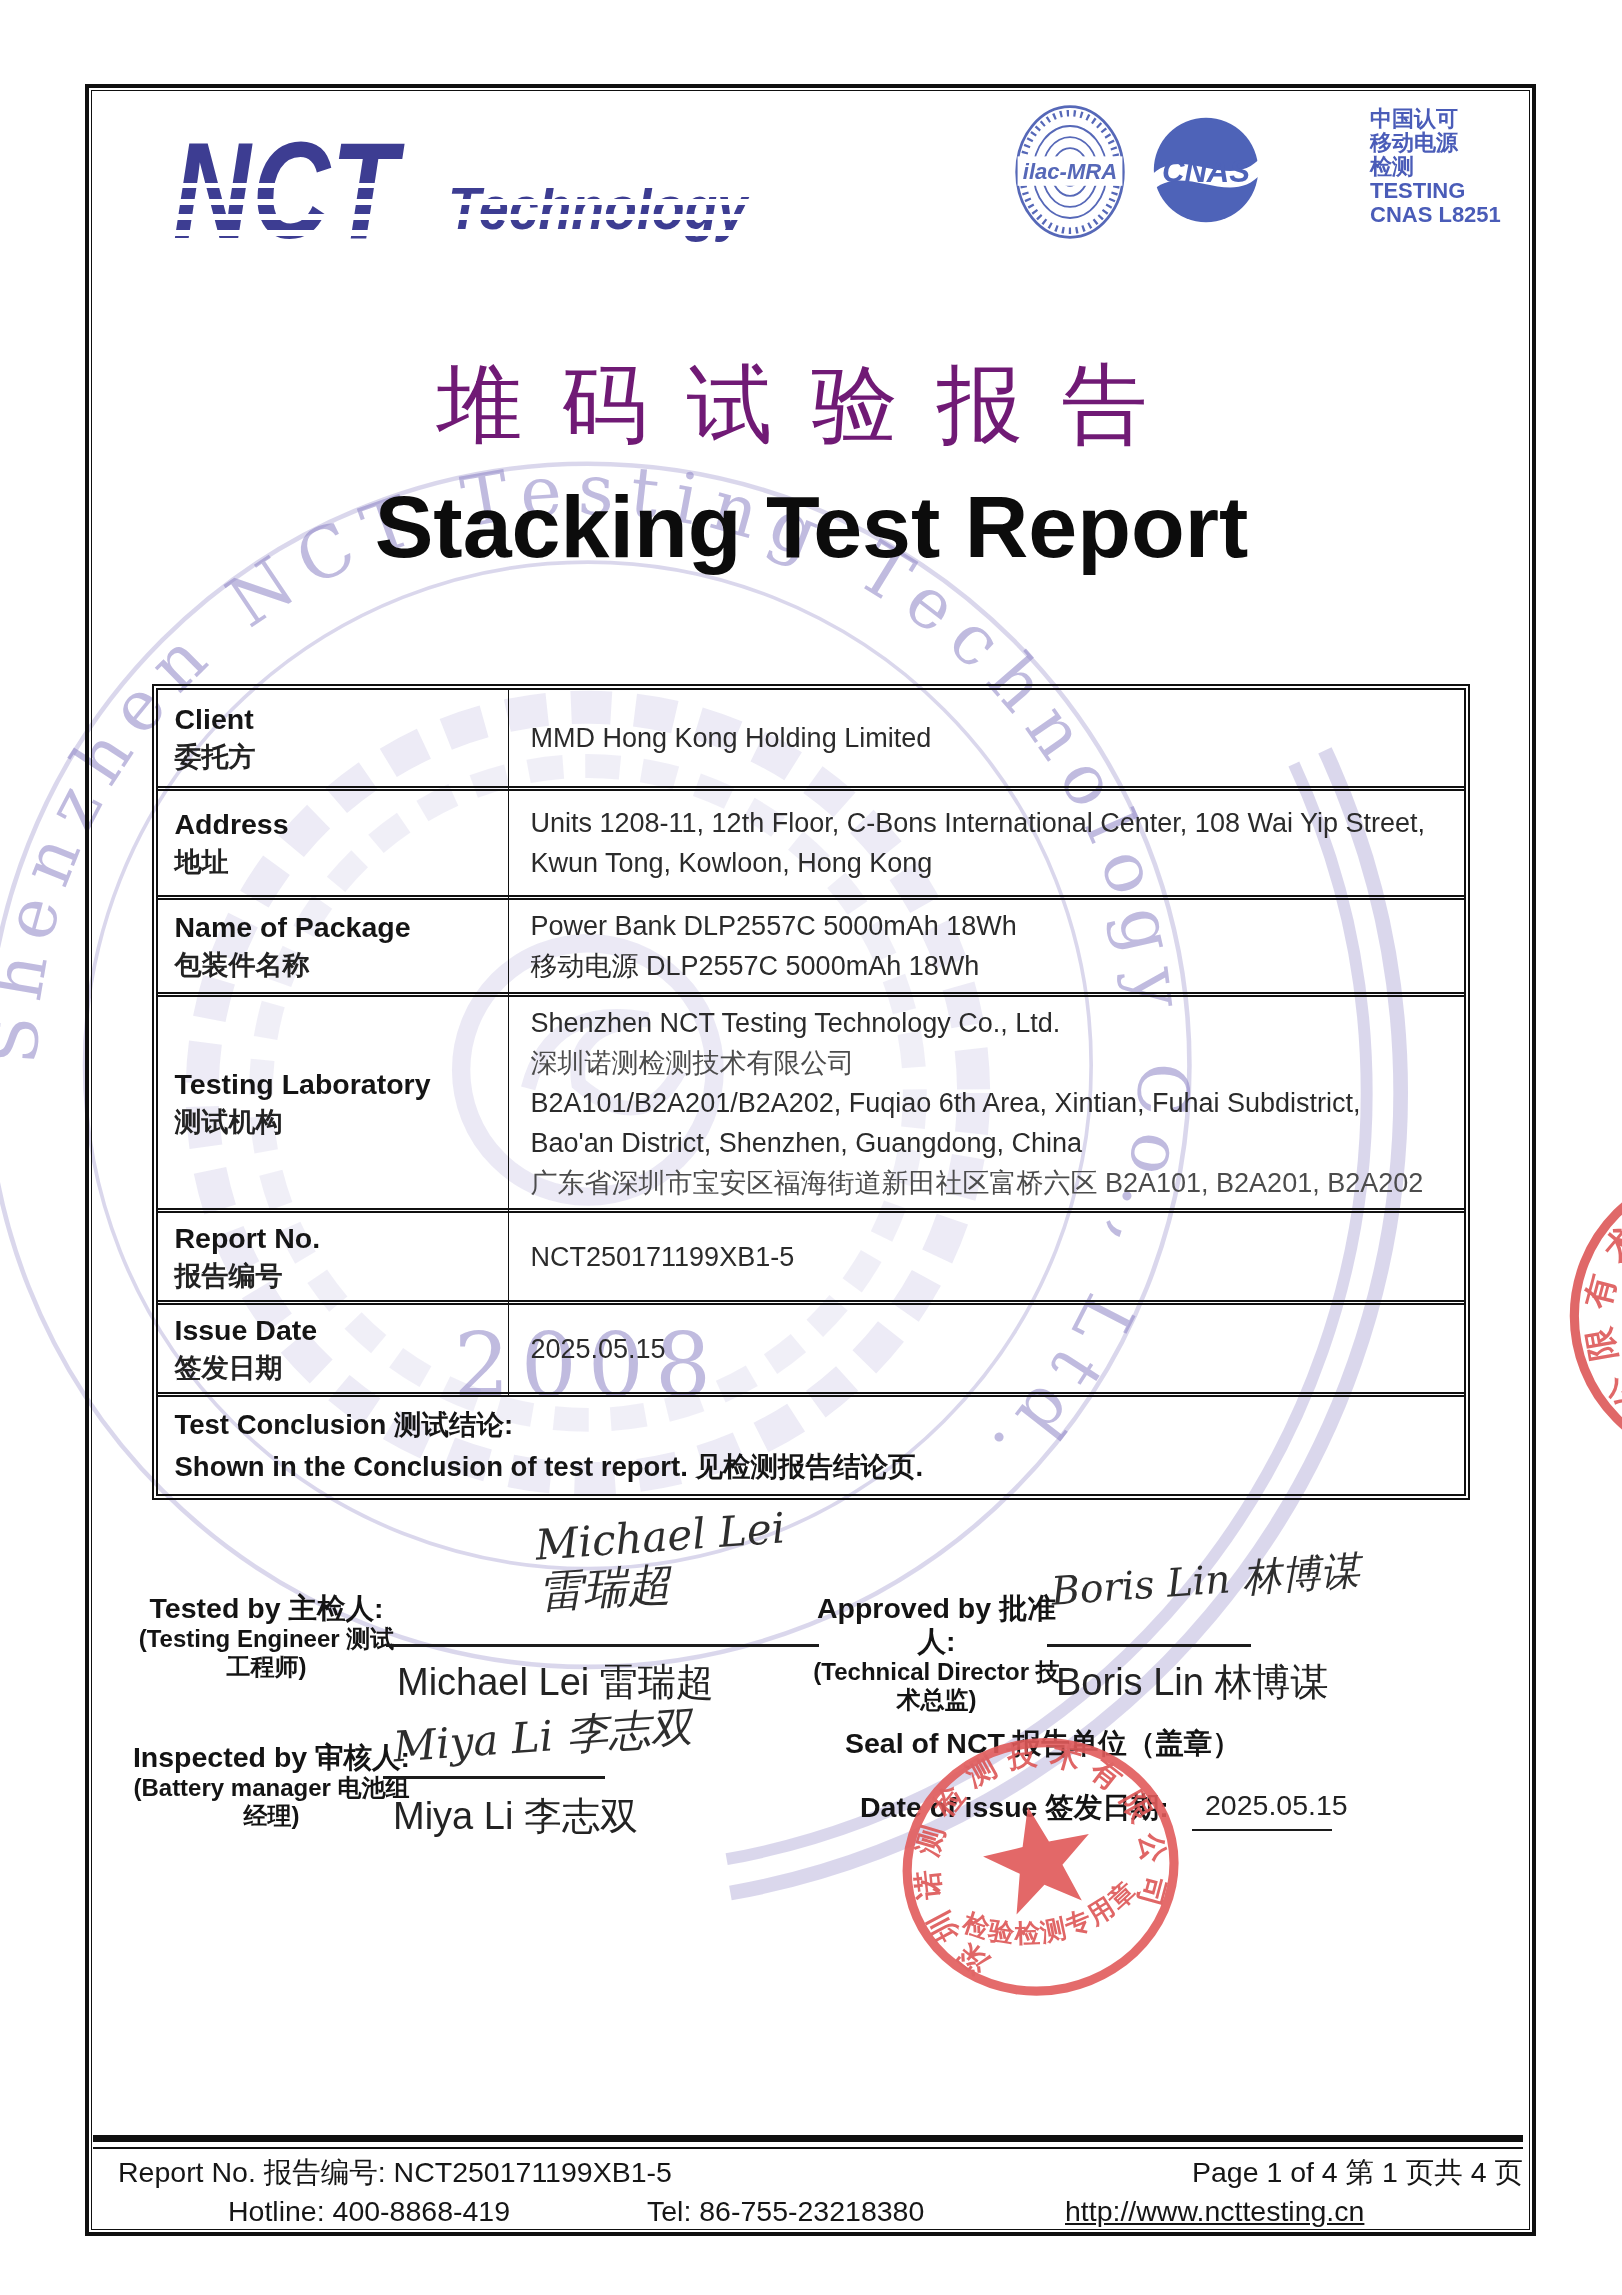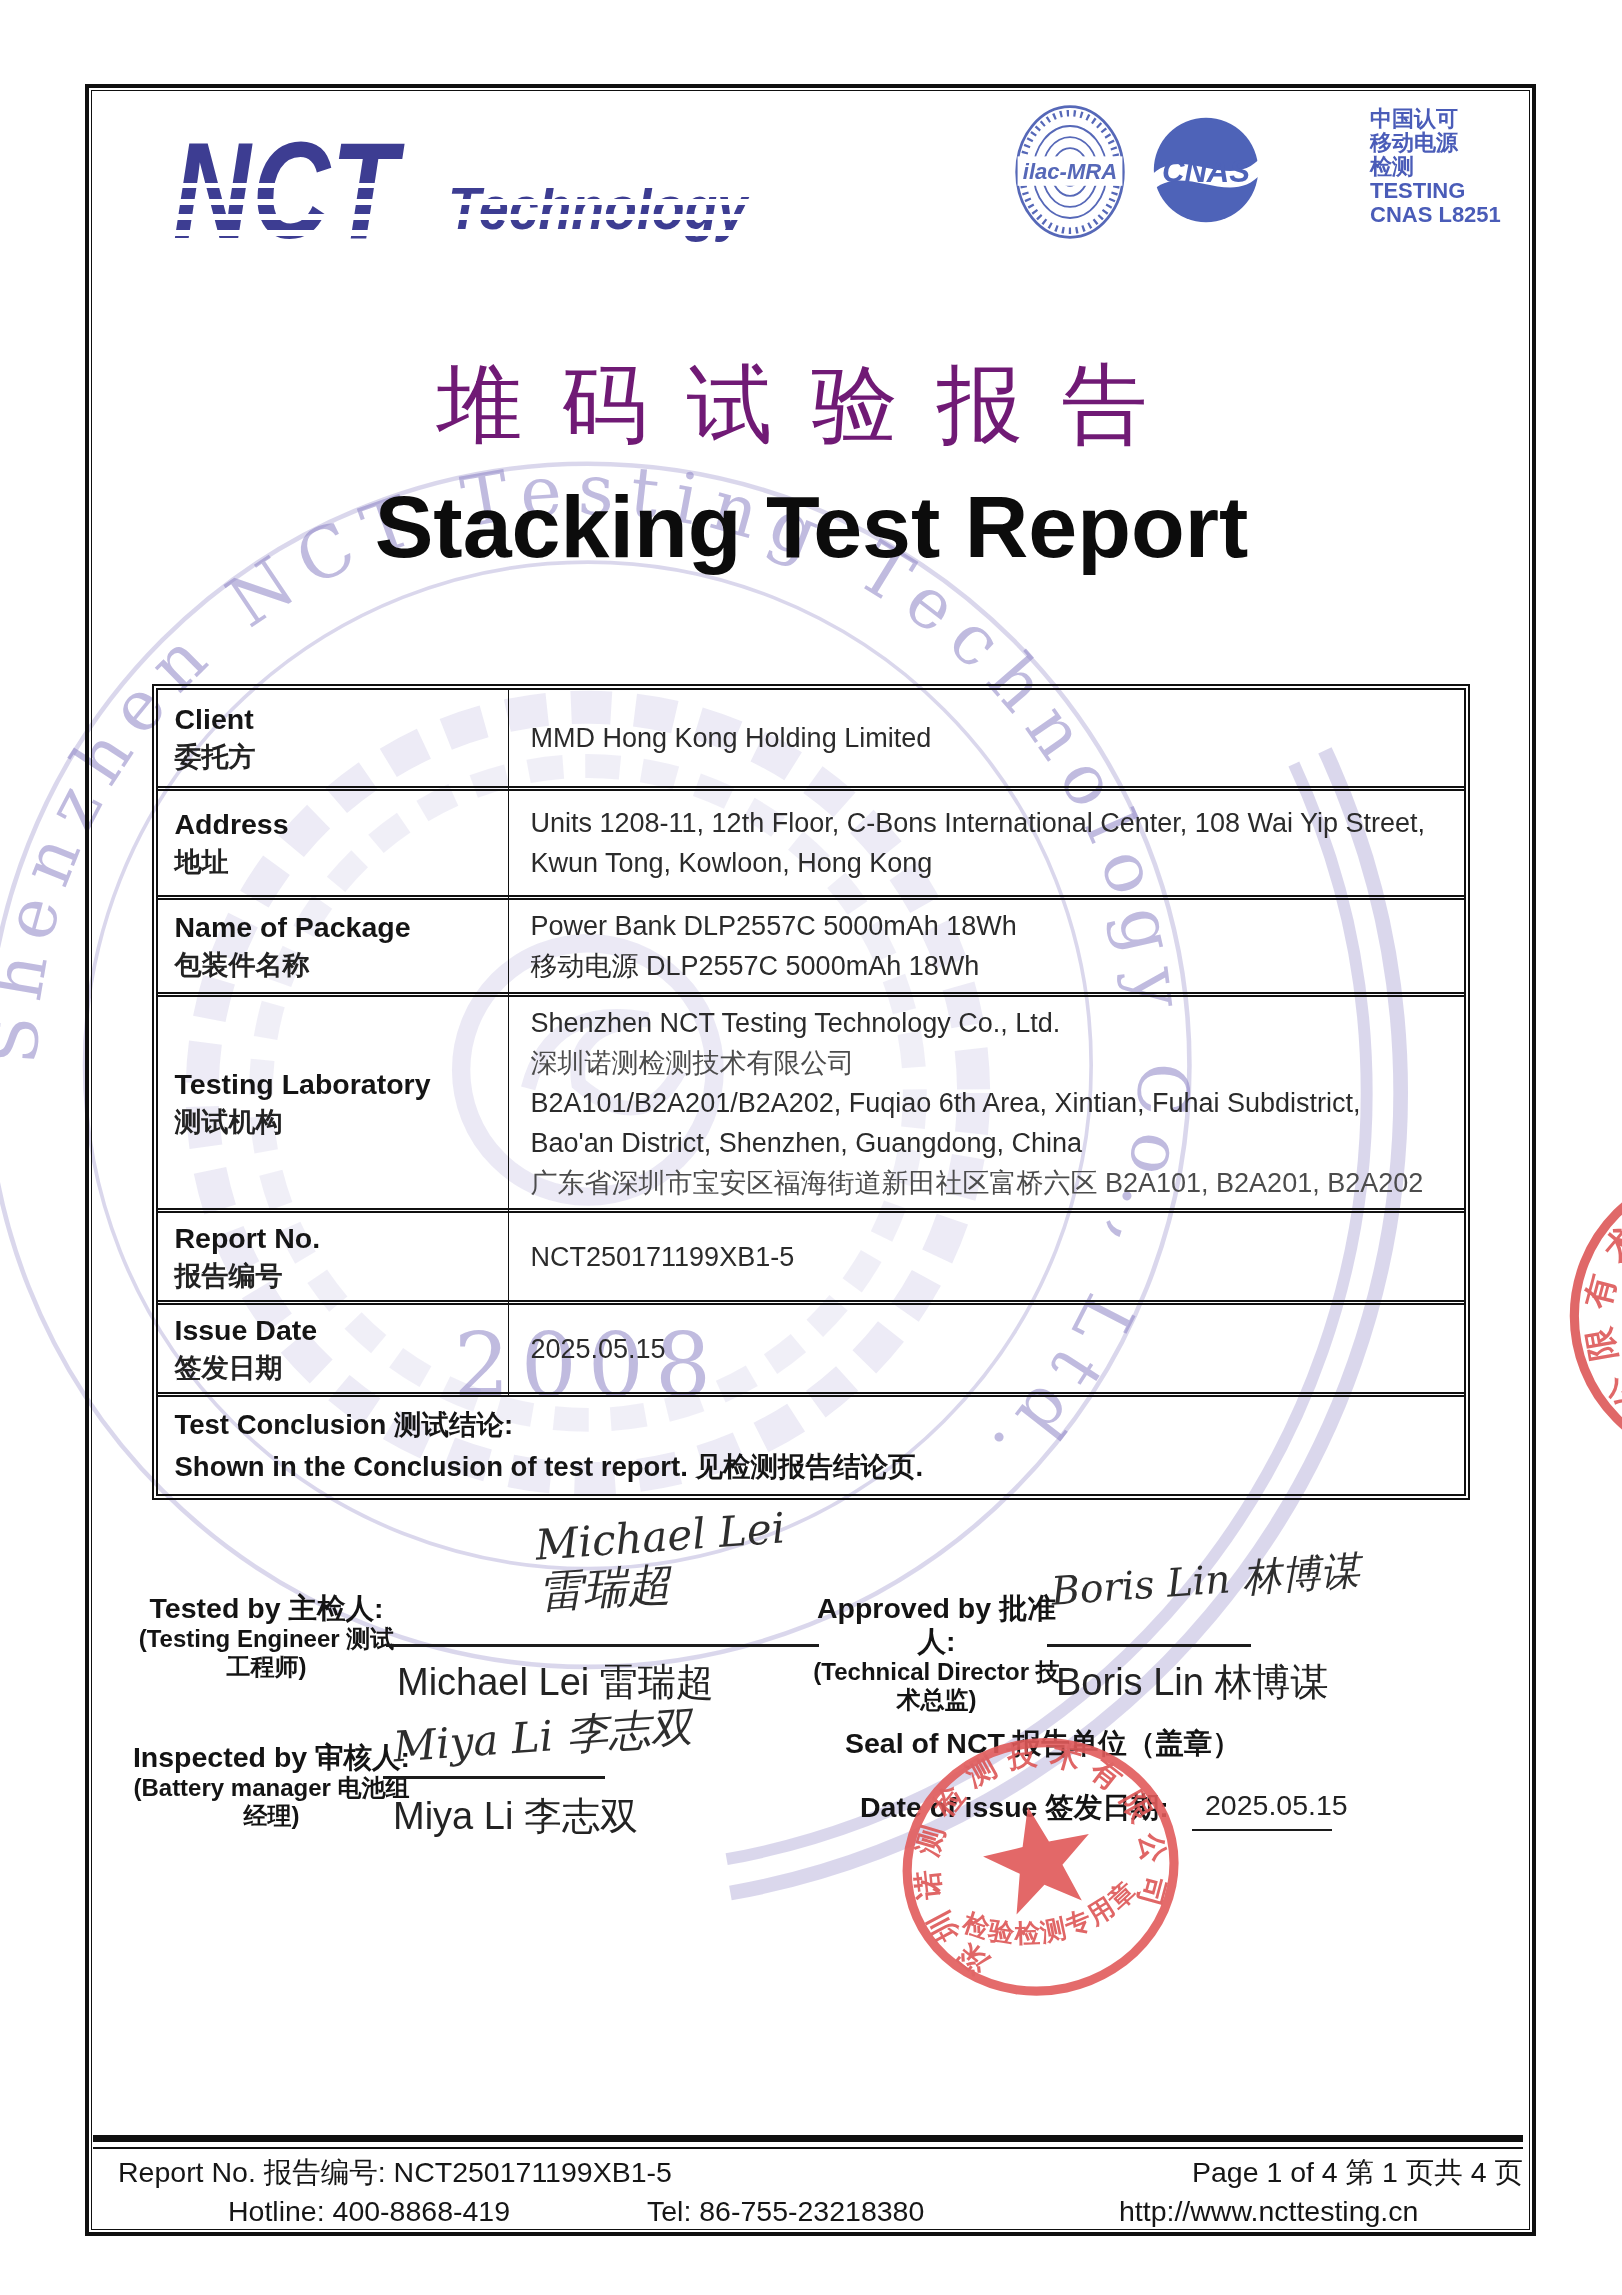--- a/index.html
+++ b/index.html
@@ -261,15 +261,15 @@
 
 <div class="footer-sep1"></div>
 <div class="footer-sep2"></div>
 <div class="footer-row1">
   <span>Report No. 报告编号: NCT250171199XB1-5</span>
   <span>Page 1 of 4 第 1 页共 4 页</span>
 </div>
 <div class="footer-row2">
   <span style="left:228px;">Hotline: 400-8868-419</span>
   <span style="left:647px;">Tel: 86-755-23218380</span>
-  <span style="left:1119px;">http://www.ncttesting.cn</span>
+  <span style="left:1065px;text-decoration:underline;">http://www.ncttesting.cn</span>
 </div>
 
 
 </body></html>

